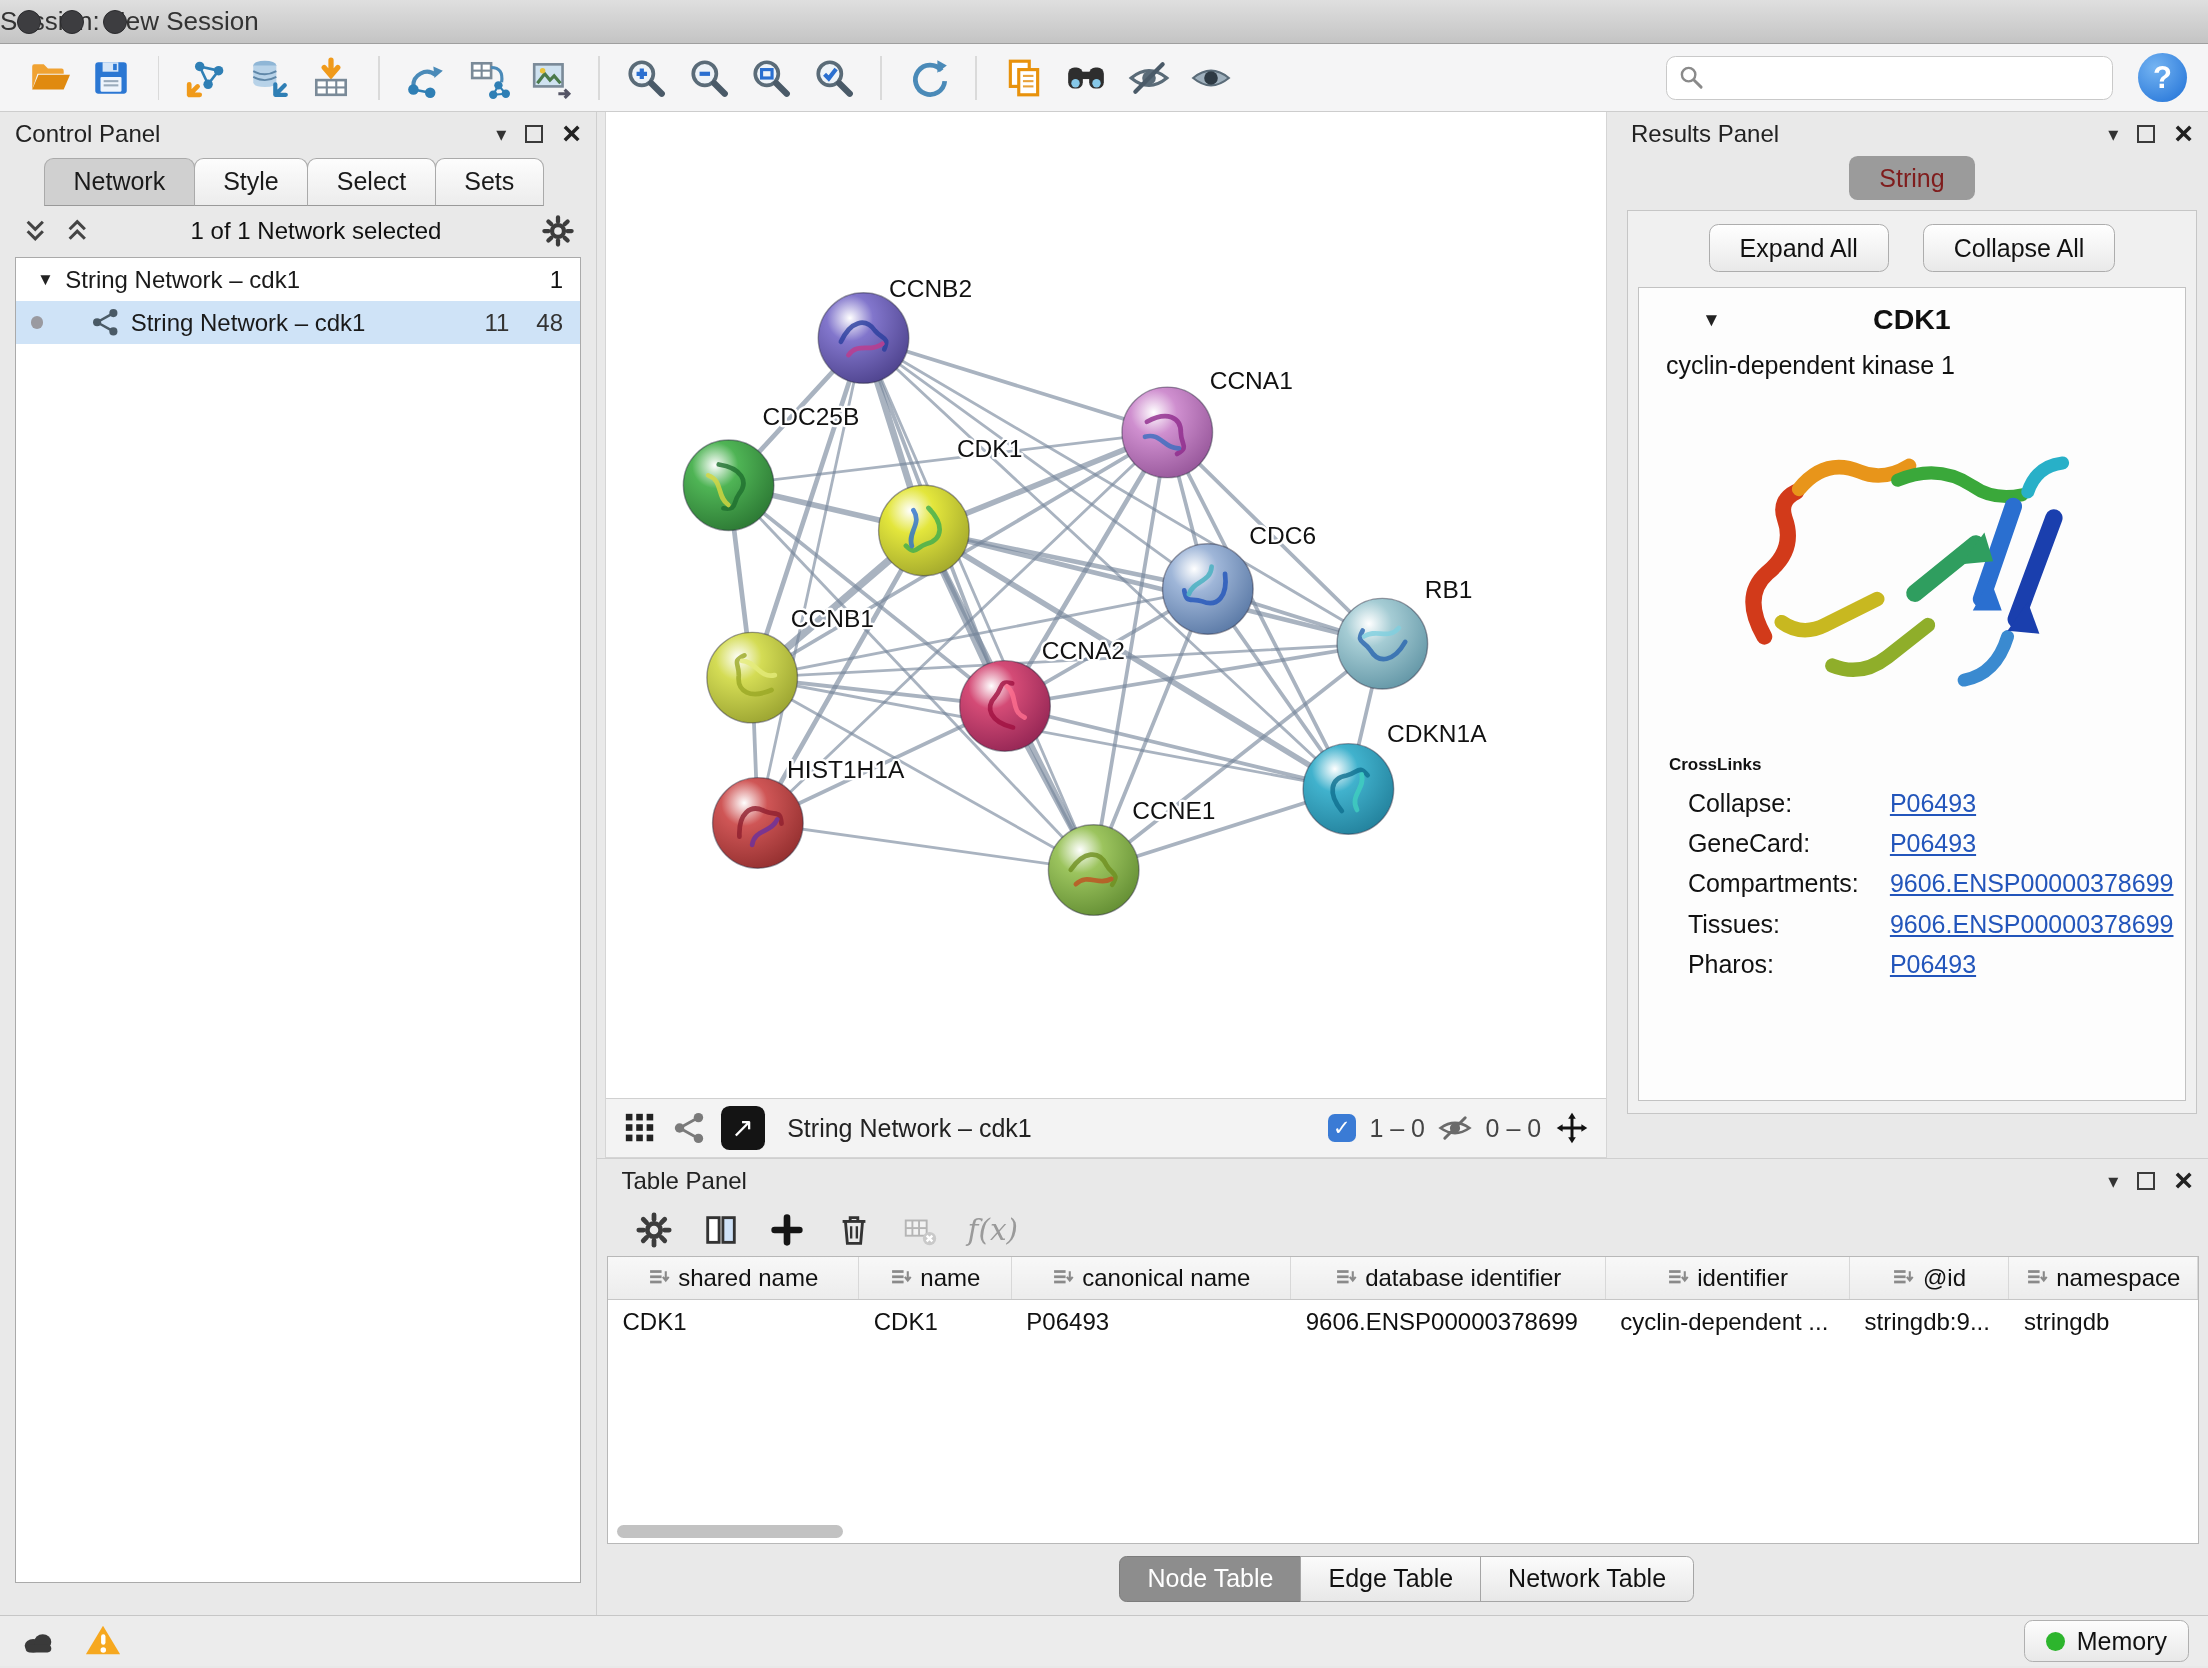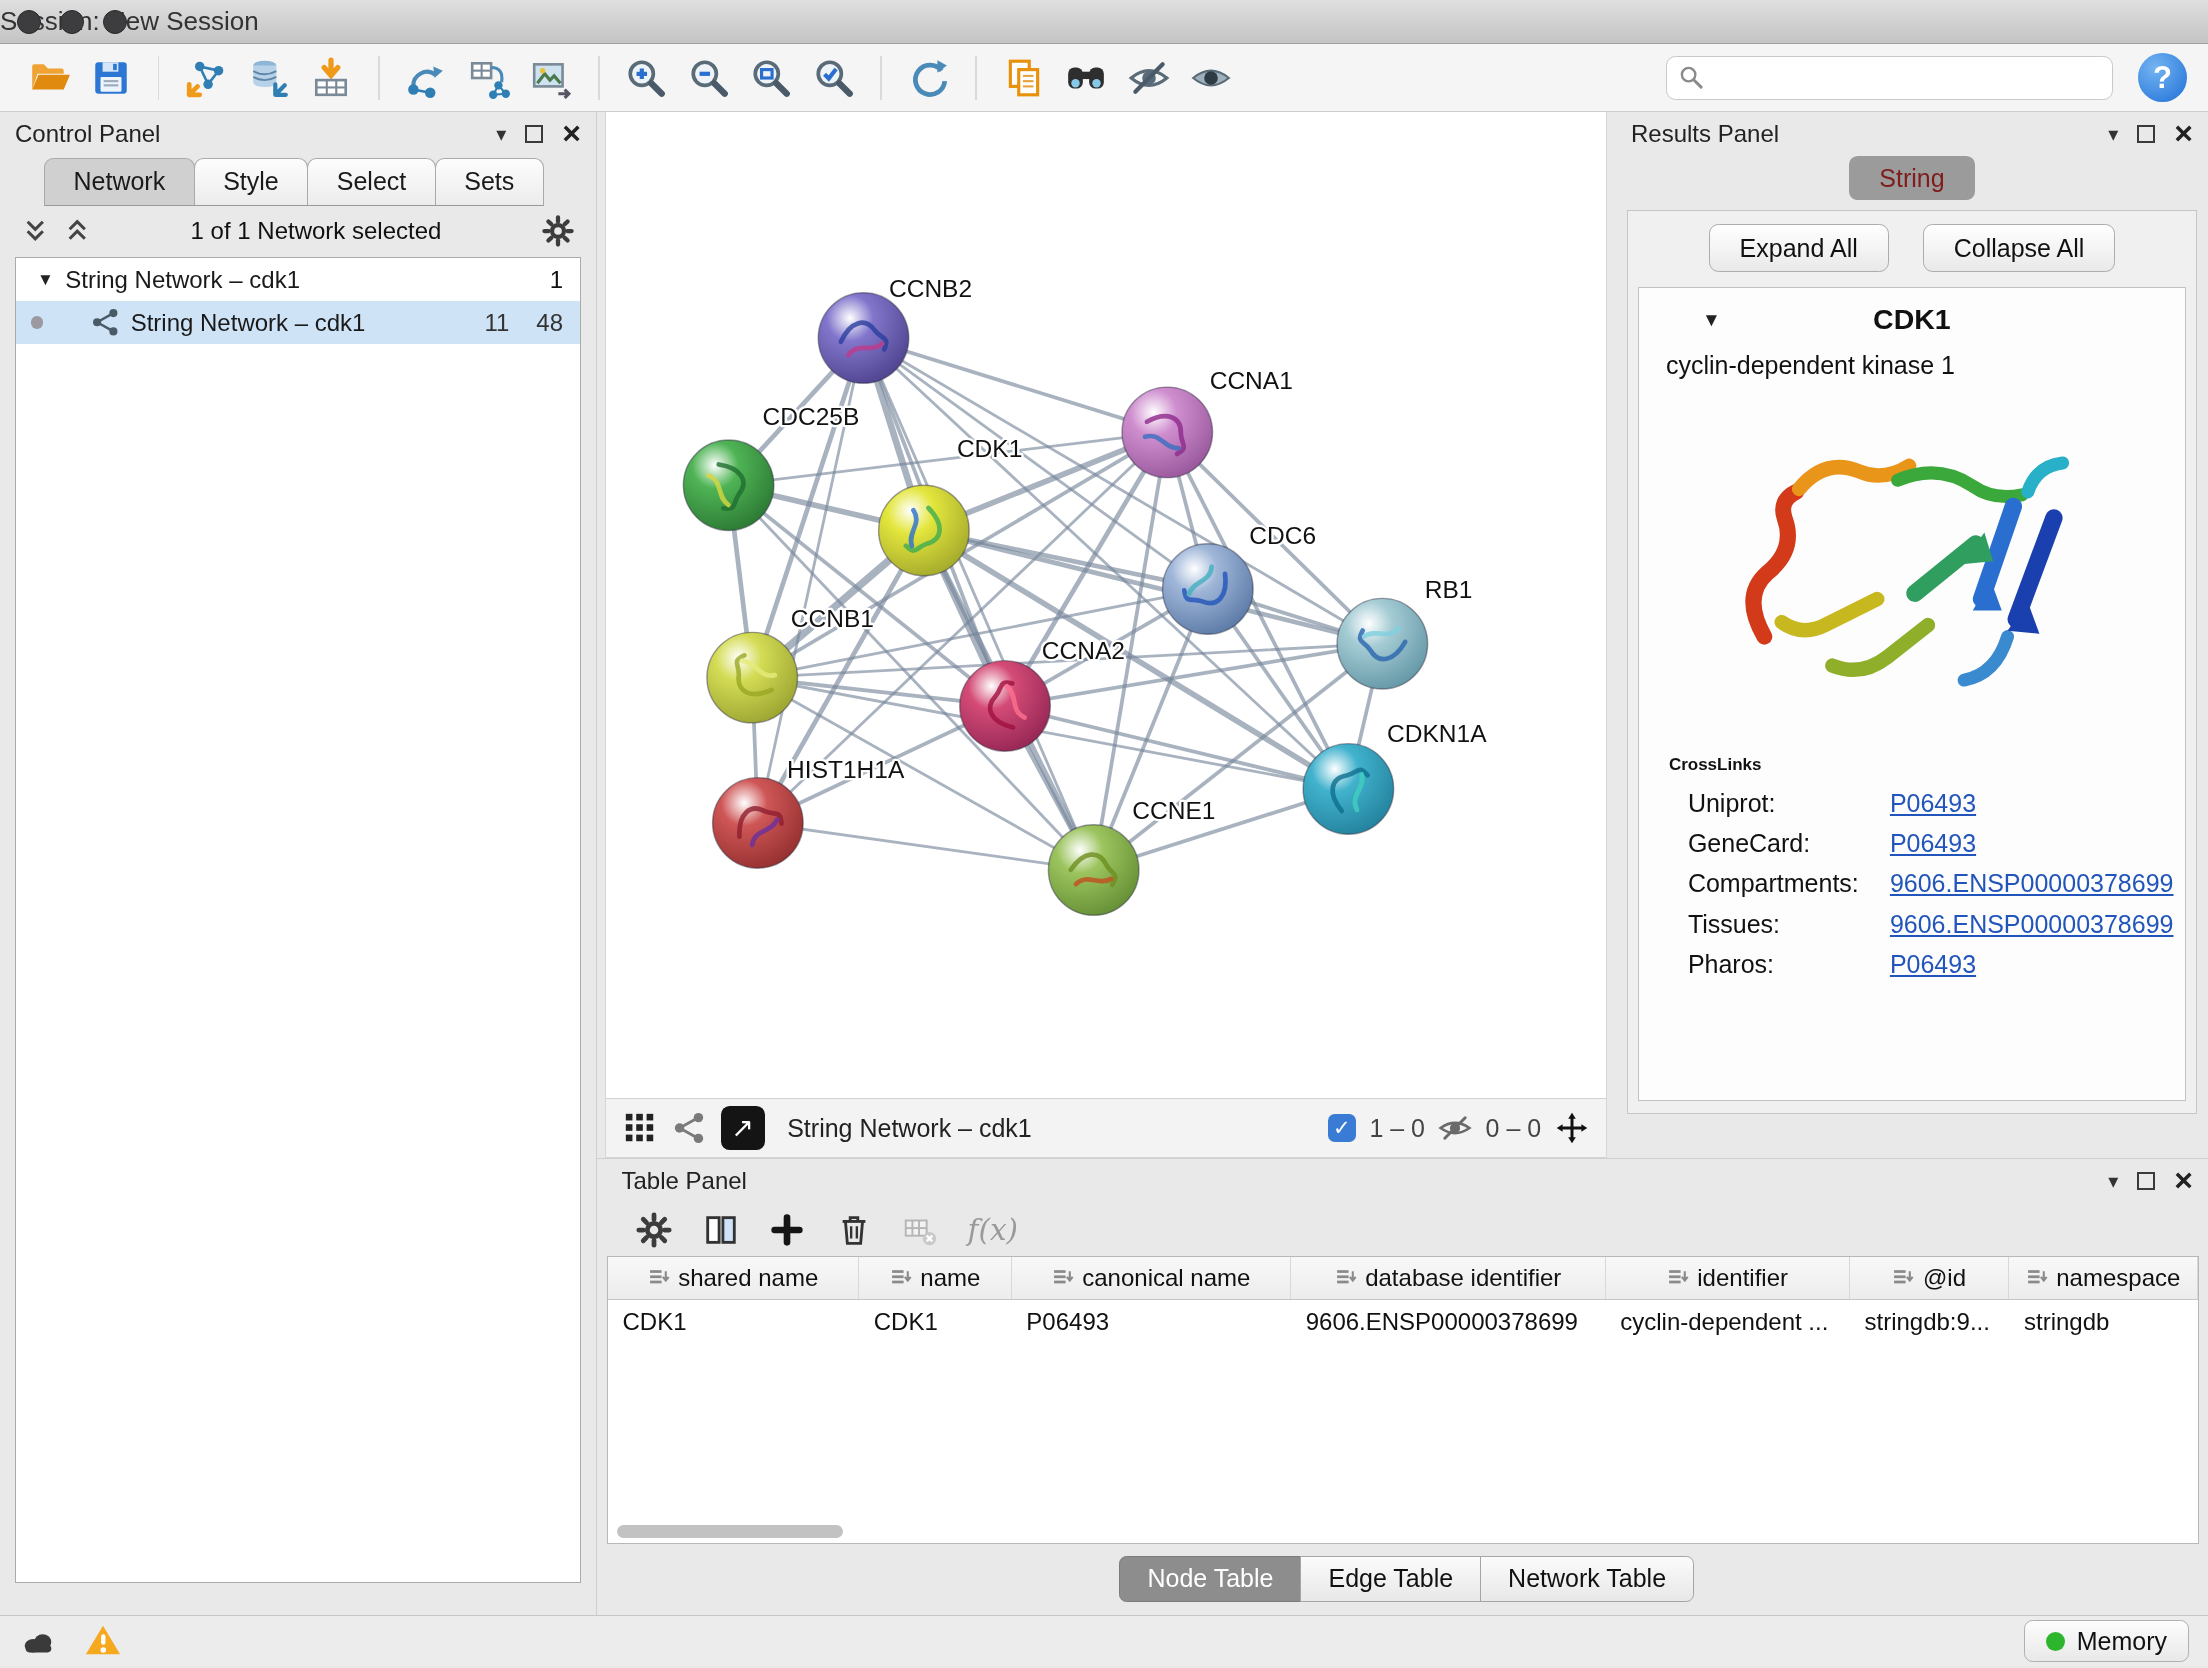--- a/index.html
+++ b/index.html
@@ -675,21 +675,21 @@
                   <path d="M210 60 q6 -18 24 -20" stroke="#28b0c8" stroke-width="9"></path>
                 </g>
                 <polygon points="180,88 164,110 186,108" fill="#2f9e5f"></polygon>
                 <polygon points="172,142 184,120 192,142" fill="#2a6fd0"></polygon>
                 <polygon points="196,156 210,136 218,158" fill="#1a3fae"></polygon>
               </svg>
             </div>
             <div class="cl-heading">CrossLinks</div>
             <div>
                 <div class="cl-row">
-                  <span class="cl-label">Uniprot:</span>
+                  <span class="cl-label">Collapse:</span>
                   <a class="cl-value">P06493</a>
                 </div>
                 <div class="cl-row">
                   <span class="cl-label">GeneCard:</span>
                   <a class="cl-value">P06493</a>
                 </div>
                 <div class="cl-row">
                   <span class="cl-label">Compartments:</span>
                   <a class="cl-value">9606.ENSP00000378699</a>
                 </div>

